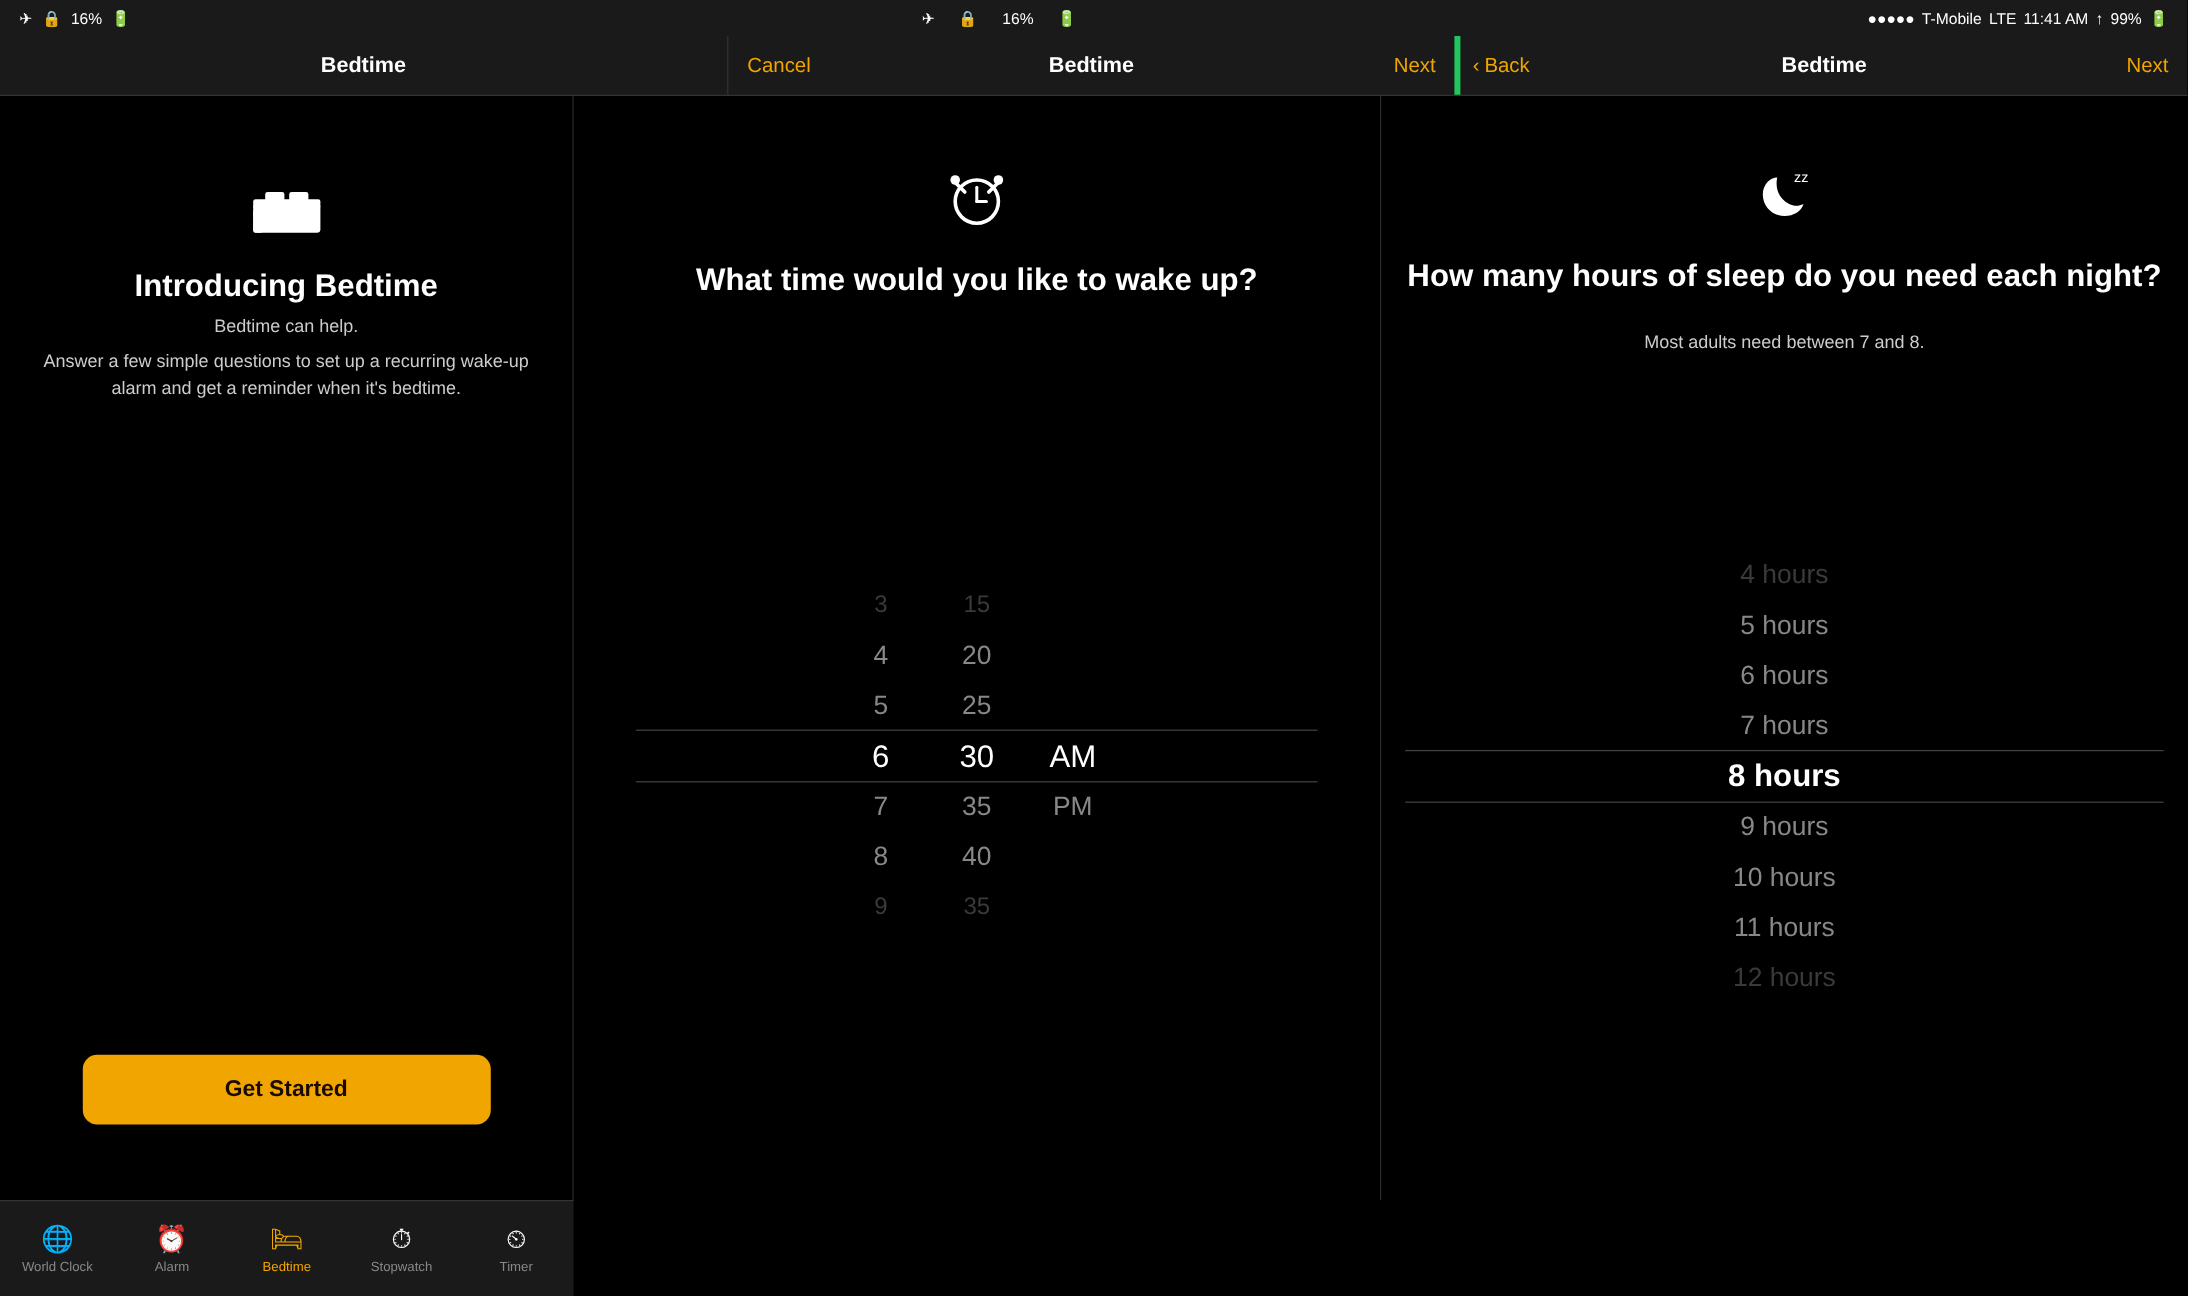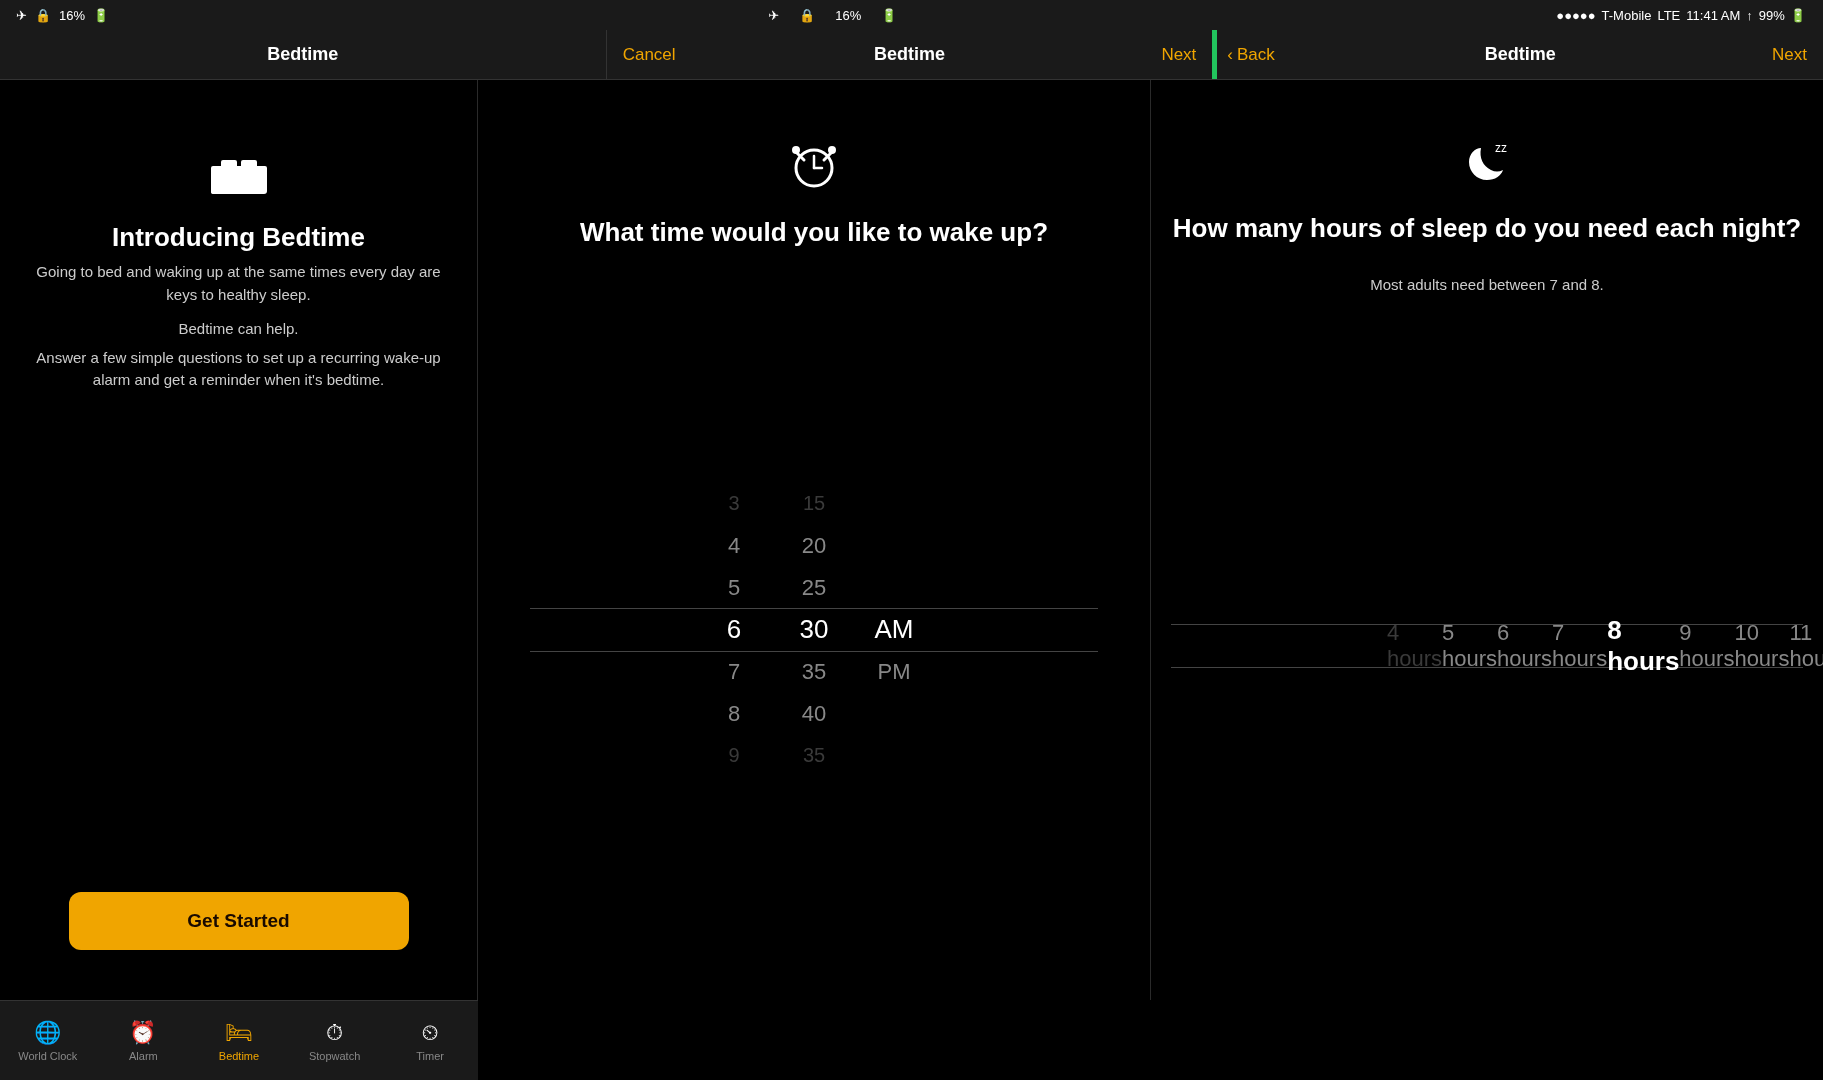--- a/index.html
+++ b/index.html
@@ -183,21 +183,21 @@
     .picker-ampm .picker-item {
       font-size: 22px;
     }
     .picker-ampm .picker-item.selected {
       font-size: 26px;
     }
 
     
     .hours-picker {
       display: flex;
-      flex-direction: row;
+      flex-direction: column;
       align-items: center;
       width: 200px;
       position: relative;
     }
     .hours-item {
       height: 42px;
       display: flex;
       align-items: center;
       justify-content: center;
       font-size: 22px;
@@ -253,21 +253,21 @@
       background: #f0a500;
       color: #1a0a00;
       border: none;
       border-radius: 12px;
       font-size: 19px;
       font-weight: 600;
       padding: 18px 0;
       width: 340px;
       cursor: pointer;
       margin-top: auto;
-      margin-bottom: 20px;
+      margin-bottom: 33px;
     }
 
     
     .panel1-bottom {
       margin-top: auto;
       display: flex;
       flex-direction: column;
       align-items: center;
       width: 100%;
       padding-bottom: 10px;
@@ -340,21 +340,20 @@
     <div style="margin-top:40px; margin-bottom:20px;">
       <svg width="60" height="48" viewBox="0 0 60 48" fill="white">
         <rect x="2" y="20" width="56" height="24" rx="3"></rect>
         <rect x="2" y="24" width="8" height="20" rx="2"></rect>
         <rect x="2" y="16" width="56" height="8" rx="2"></rect>
         <rect x="12" y="10" width="16" height="12" rx="2"></rect>
         <rect x="32" y="10" width="16" height="12" rx="2"></rect>
       </svg>
     </div>
     <h2 class="panel-heading">Introducing Bedtime</h2>
-    <p class="panel-desc">Going to bed and waking up at the same times every day are keys to healthy sleep.</p>
     <p class="panel-desc-small">Bedtime can help.</p>
     <p class="panel-desc-long">Answer a few simple questions to set up a recurring wake-up alarm and get a reminder when it's bedtime.</p>
 
     <div class="panel1-bottom">
       <button class="get-started-btn">Get Started</button>
     </div>
   </div>
 
   <div class="panel" style="border-right:1px solid #2a2a2a; flex:1;">
     <div style="margin-top:30px; margin-bottom:20px;">

